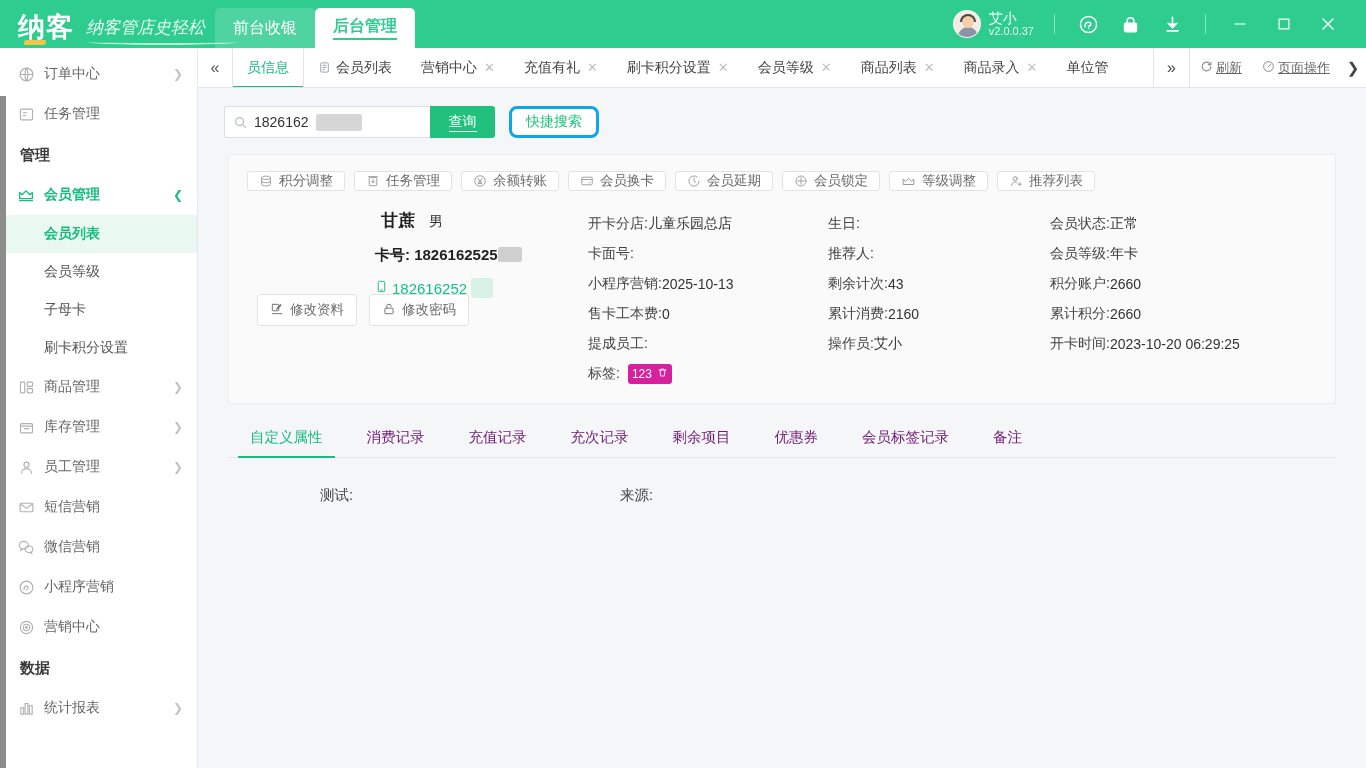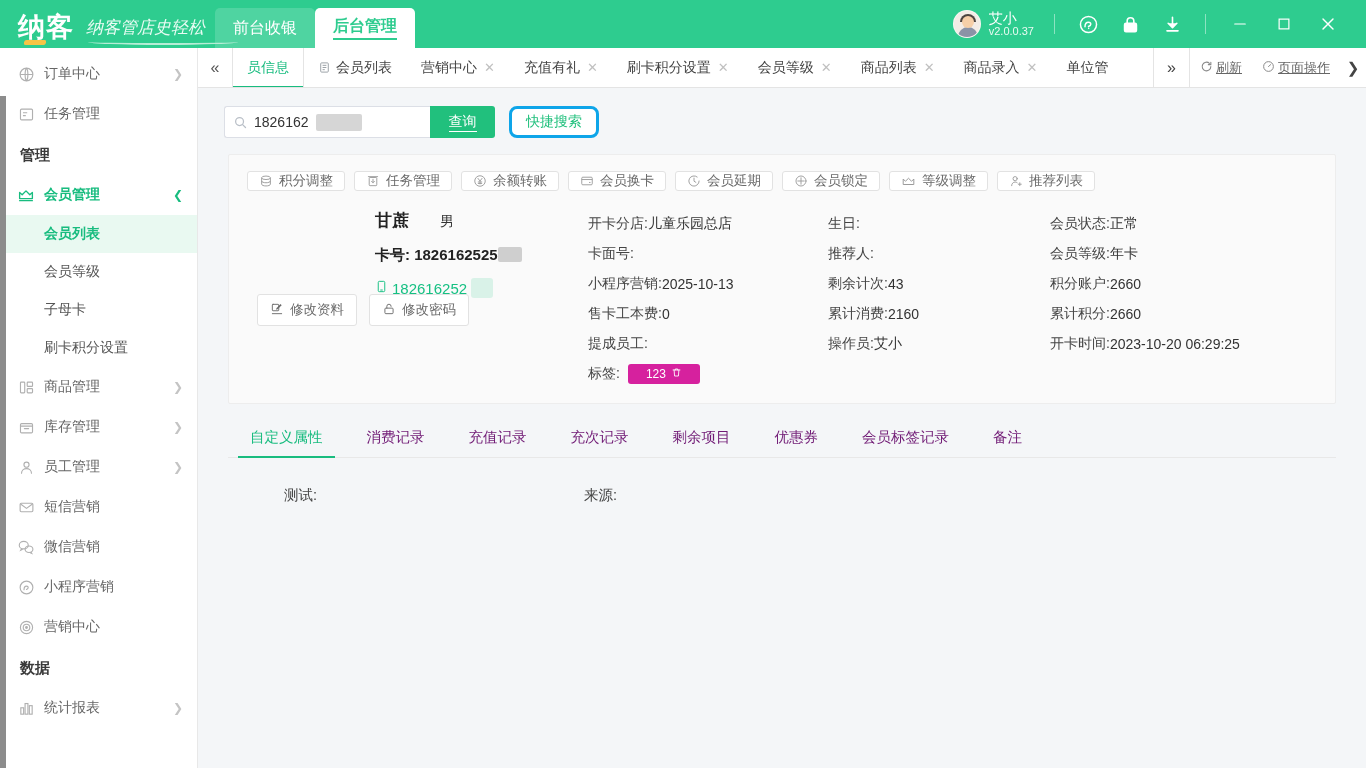--- a/index.html
+++ b/index.html
@@ -216,51 +216,51 @@
   .av-btn   { position:absolute; left:46px; bottom:6px; width:3px; height:9px; background:#49ad6c; border-radius:2px; }
 
   .edit-row { display:flex; gap:12px; margin-top: 22px; }
   .edit-btn {
     height:32px; padding: 0 12px; border:1px solid #e2e2e2; background:#fff;
     border-radius:3px; font-size:13.5px; color:#6a6a6a;
     display:flex; align-items:center; gap:6px; cursor:pointer; white-space:nowrap;
   }
 
   .name-col { width: 225px; flex:0 0 225px; padding-left: 12px; }
-  .m-name { font-size:17px; font-weight:bold; color:#222; display:flex; align-items:baseline; gap:31px;}
+  .m-name { font-size:17px; font-weight:bold; color:#222; display:flex; align-items:baseline; gap:14px;margin-left:6px;}
   .m-gender { font-size:14px; font-weight:normal; color:#333; }
   .m-card { font-size:15px; font-weight:bold; color:#222; margin-top:14px; }
   .m-card .redact2 { display:inline-block; width:24px; height:15px; background:#cfcfcf; border-radius:2px; vertical-align:-2px; }
   .m-phone { font-size:15px; color:#16c083; margin-top:13px; display:flex; align-items:center; gap:4px; }
   .m-phone .redact3 { display:inline-block; width:22px; height:20px; background:#d9f2e8; border-radius:3px; }
 
   .fields { display:flex; flex:1; }
   .fcol { flex: 1; }
   .fcol.c1 { flex: 0 0 240px; }
   .fcol.c2 { flex: 0 0 222px; }
   .fcol.c3 { flex: 1; }
   .frow { font-size:14px; color:#444; height:30px; display:flex; align-items:center; }
   .flabel { color:#444; }
   .fvalue { color:#333; }
   .tag {
     display:inline-flex; align-items:center; gap:5px;
     background:#d6219e; color:#fff; font-size:12px;
-    padding: 3px 18px; border-radius:3px; margin-left:8px;
+    padding: 3px 4px; border-radius:3px; margin-left:8px;
   }
 
   
   .btabs { display:flex; align-items:center; margin: 14px 30px 0 30px; border-bottom:1px solid #e8e8e8; }
   .btab {
     padding: 10px 22px 10px 22px; font-size:14.5px; color:#701a75; cursor:pointer; position:relative;
   }
   .btab.active { color:#18bc7f; }
   .btab.active::after { content:""; position:absolute; left:10px; right:10px; bottom:-1px; height:2px; background:#18bc7f; }
   .bpane { padding: 28px 30px 0 30px; display:flex; }
   .bfield { font-size:14.5px; color:#444; }
-  .bfield.f1 { margin-left: 56px; width: 300px; }
+  .bfield.f1 { margin-left: 92px; width: 300px; }
   .bfield.f2 { }
 </style>
 </head>
 <body>
 
 <div id="app">
 
   <div class="header">
     <div class="brand-zone">
       <div class="logo-box">

